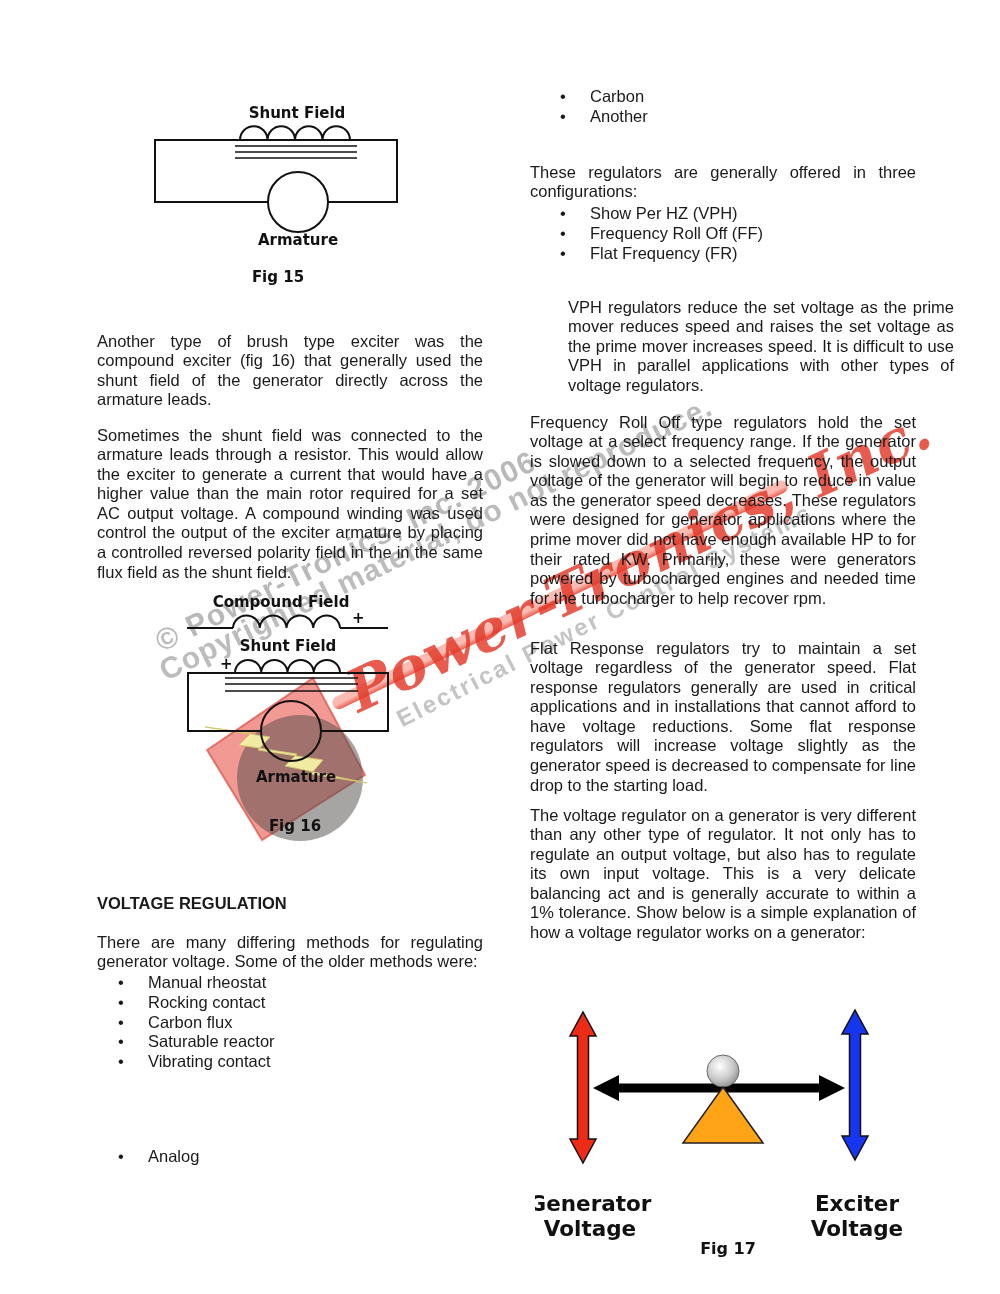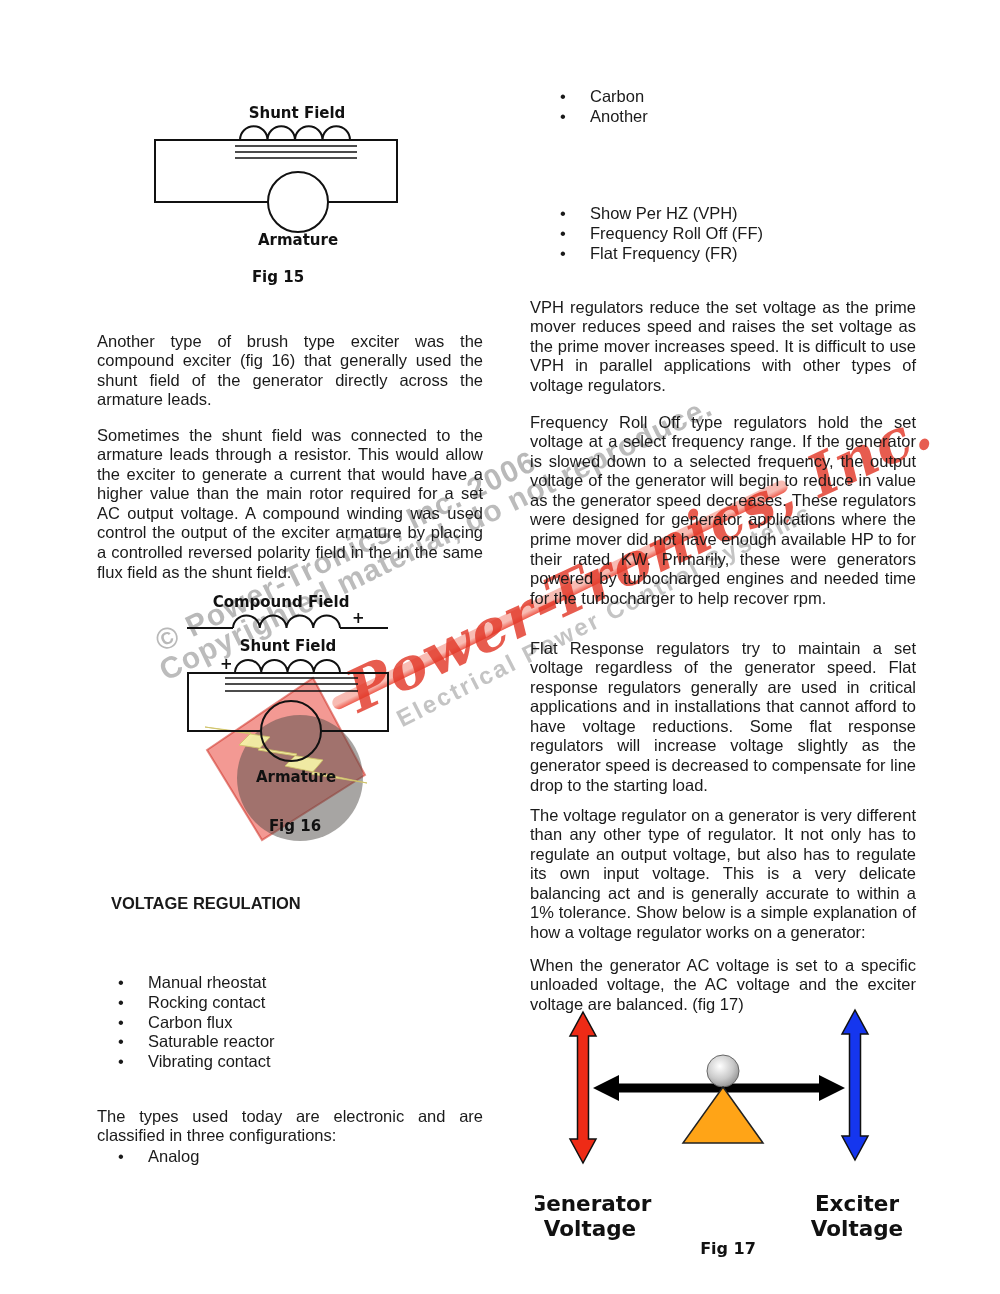--- a/index.html
+++ b/index.html
@@ -10,21 +10,21 @@
   }
   .layer-content { position:absolute; inset:0; z-index:2; }
   .layer-watermark { position:absolute; inset:0; z-index:1; pointer-events:none; }
 
   .para {
     position:absolute; width:386px; font-size:16.5px; line-height:19.6px;
     text-align:justify; white-space:normal;
   }
   .col-left  { left:97px; }
   .col-right { left:530px; }
-  .heading { font-weight:bold; text-align:left;margin-left:14px; }
+  .heading { font-weight:bold; text-align:left; }
 
   .list { position:absolute; width:386px; }
   .list-item { position:relative; height:19.8px; padding-left:60px; box-sizing:border-box;
                font-size:16.5px; line-height:19.8px; }
   .list-item .dot { position:absolute; left:30px; top:0; }
 
   .figsvg { position:absolute; }
   .figsvg text { font-family:"DejaVu Sans", sans-serif; font-weight:bold; fill:#111; }
 
   
@@ -92,52 +92,52 @@
       <path d="M141 146 H208 V88 H8 V146 H81" fill="none" stroke="#111" stroke-width="2"></path>
       <line x1="45" y1="93" x2="178" y2="93" stroke="#111" stroke-width="1.6"></line>
       <line x1="45" y1="99" x2="178" y2="99" stroke="#111" stroke-width="1.6"></line>
       <line x1="45" y1="106" x2="178" y2="106" stroke="#111" stroke-width="1.6"></line>
       <circle cx="111" cy="146" r="30" fill="none" stroke="#111" stroke-width="2"></circle>
       <text x="116" y="197" font-size="15" text-anchor="middle">Armature</text>
       <text x="115" y="246" font-size="15" text-anchor="middle">Fig 16</text>
     </svg>
 
     <p class="para heading col-left" style="top:877px;">VOLTAGE REGULATION</p>
+    <p class="para col-left" style="top:916px;">There are many differing methods for regulating generator voltage.  Some of the older methods were:</p>
 
     <div class="list col-left" style="position:absolute; top:973px; left:88px;">
       <div class="list-item"><span class="dot">•</span><span>Manual rheostat</span></div>
       <div class="list-item"><span class="dot">•</span><span>Rocking contact</span></div>
       <div class="list-item"><span class="dot">•</span><span>Carbon flux</span></div>
       <div class="list-item"><span class="dot">•</span><span>Saturable reactor</span></div>
       <div class="list-item"><span class="dot">•</span><span>Vibrating contact</span></div>
     </div>
 
-    <p class="para col-left" style="top:1090px;">The types used today are electronic and are classified in three configurations:</p>
 
     <div class="list col-left" style="position:absolute; top:1147px; left:88px;">
       <div class="list-item"><span class="dot">•</span><span>Analog</span></div>
     </div>
 
     <div class="list col-right" style="position:absolute; top:87px; left:530px;">
       <div class="list-item"><span class="dot">•</span><span>Carbon</span></div>
       <div class="list-item"><span class="dot">•</span><span>Another</span></div>
     </div>
 
+    <p class="para col-right" style="top:146px;">These regulators are generally offered in three configurations:</p>
 
     <div class="list col-right" style="position:absolute; top:204px; left:530px;">
       <div class="list-item"><span class="dot">•</span><span>Show Per HZ (VPH)</span></div>
       <div class="list-item"><span class="dot">•</span><span>Frequency Roll Off (FF)</span></div>
       <div class="list-item"><span class="dot">•</span><span>Flat Frequency (FR)</span></div>
     </div>
 
-    <p class="para col-right" style="top:281px;">VPH regulators reduce the set voltage as the prime mover reduces speed and raises the set voltage as the prime mover increases speed.  It is difficult to use VPH in parallel applications with other types of voltage regulators.</p>
+    <p class="para col-right" style="top:281px;margin-left:38px;">VPH regulators reduce the set voltage as the prime mover reduces speed and raises the set voltage as the prime mover increases speed.  It is difficult to use VPH in parallel applications with other types of voltage regulators.</p>
     <p class="para col-right" style="top:396px;">Frequency Roll Off type regulators hold the set voltage at a select frequency range.  If the generator is slowed down to a selected frequency, the output voltage of the generator will begin to reduce in value as the generator speed decreases.  These regulators were designed for generator applications where the prime mover did not have enough available HP to for their rated KW.  Primarily, these were generators powered by turbocharged engines and needed time for the turbocharger to help recover rpm.</p>
     <p class="para col-right" style="top:622px;">Flat Response regulators try to maintain a set voltage regardless of the generator speed.  Flat response regulators generally are used in critical applications and in installations that cannot afford to have voltage reductions.  Some flat response regulators will increase voltage slightly as the generator speed is decreased to compensate for line drop to the starting load.</p>
     <p class="para col-right" style="top:789px;">The voltage regulator on a generator is very different than any other type of regulator.  It not only has to regulate an output voltage, but also has to regulate its own input voltage.  This is a very delicate balancing act and is generally accurate to within a 1% tolerance.  Show below is a simple explanation of how a voltage regulator works on a generator:</p>
-    <p class="para col-right" style="top:939px;">When the generator AC voltage is set to a specific unloaded voltage, the AC voltage and the exciter voltage are balanced.  (fig 17)</p>
 
     <svg class="figsvg" style="left:535px; top:1005px;" width="420" height="260" viewBox="0 0 420 260">
       <defs>
         <radialGradient id="ballgrad" cx="40%" cy="35%" r="70%">
           <stop offset="0%" stop-color="#ffffff"></stop>
           <stop offset="60%" stop-color="#c9c9c9"></stop>
           <stop offset="100%" stop-color="#8f8f8f"></stop>
         </radialGradient>
       </defs>
       <path d="M48 7 L61 31 L53.5 31 L53.5 134 L61 134 L48 158 L35 134 L42.5 134 L42.5 31 L35 31 Z" stroke="#111" stroke-width="1.5" fill="#ee2b16"></path>

